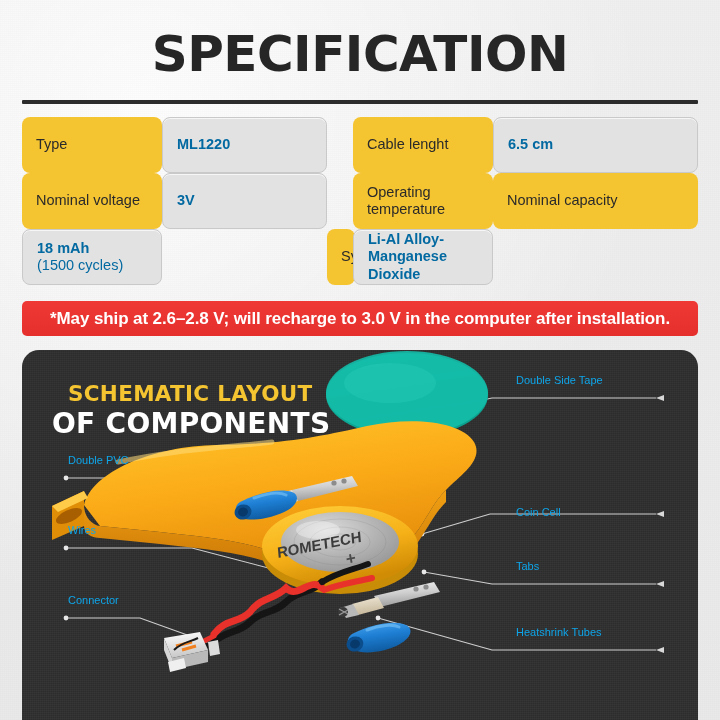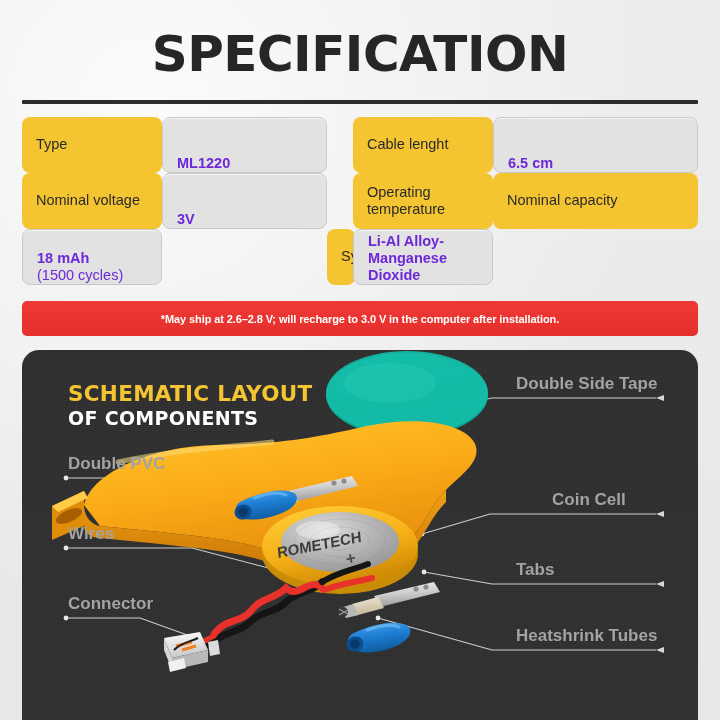--- a/index.html
+++ b/index.html
@@ -45,61 +45,60 @@
     display:flex;align-items:center;
     border-radius:8px;
     padding:0 14px;
     box-sizing:border-box;
     font-size:14.5px;line-height:1.18;
   }
   .lbl{
     background:#f5c431;color:#2a2a2a;font-weight:500;
   }
   .val{
-    background:#e2e2e2;color:#6d28d9;border:1px solid #c9c9c9;
+    background:#e2e2e2;color:#0369a1;border:1px solid #c9c9c9;
     font-weight:bold;
     box-shadow:inset 0 1px 0 rgba(255,255,255,.7);
-    align-items:flex-end;
   }
   .val .sub{font-weight:normal;}
   .spacer{background:transparent;}
 
   
   .banner{
     position:absolute;left:22px;top:301px;width:676px;height:35px;
     background:linear-gradient(180deg,#ef3935 0%,#e52f2c 100%);
     border-radius:5px;
     display:flex;align-items:center;justify-content:center;
-    color:#fff;font-weight:bold;font-size:11px;
+    color:#fff;font-weight:bold;font-size:17px;
     letter-spacing:-0.1px;
   }
 
   
   .panel{
     position:absolute;left:22px;top:350px;width:676px;height:427px;
     background:#2f2f2f;border-radius:17px;overflow:hidden;
   }
   .panel .noise{
     position:absolute;inset:0;opacity:.55;
     background-image:
       repeating-linear-gradient(0deg, rgba(255,255,255,.035) 0 1px, rgba(0,0,0,.05) 1px 2px),
       repeating-linear-gradient(90deg, rgba(255,255,255,.03) 0 1px, rgba(0,0,0,.04) 1px 2px);
   }
   .sch-h1{
     position:absolute;left:46px;top:31px;
     color:#f5c431;font-weight:bold;font-size:21.5px;letter-spacing:.3px;
     font-family:"DejaVu Sans",sans-serif;
   }
   .sch-h2{
-    position:absolute;left:46px;top:57px;
-    color:#ffffff;font-weight:bold;font-size:19px;letter-spacing:.3px;
+    position:absolute;left:30px;top:57px;
+    color:#ffffff;font-weight:bold;font-size:28px;letter-spacing:.3px;
     font-family:"DejaVu Sans",sans-serif;
   }
 
-  .callout{position:absolute;color:#a3a3a3;font-size:17px;font-weight:700;white-space:nowrap;}
+  .callout{position:absolute;color:#0ea5e9;font-size:11px;font-weight:400;white-space:nowrap;}
   .callout.r{text-align:left;}
 
   svg.art{position:absolute;inset:0;width:676px;height:338px;}
 </style>
 </head>
 <body>
 
 <div class="page">
   <div class="grain"></div>
 
@@ -312,17 +311,17 @@
         <path d="M146,312 L162,308 L164,318 L148,322 Z" fill="#efefef"></path>
         <path d="M186,292 L196,290 L198,304 L188,306 Z" fill="#dcdcdc"></path>
       </g>
     </svg>
 
     <div class="callout" style="left:46px;top:104px;">Double PVC</div>
     <div class="callout" style="left:46px;top:174px;">Wires</div>
     <div class="callout" style="left:46px;top:244px;">Connector</div>
 
     <div class="callout r" style="left:494px;top:24px;">Double Side Tape</div>
-    <div class="callout r" style="left:494px;top:140px;margin-left:36px;">Coin Cell</div>
+    <div class="callout r" style="left:494px;top:156px;">Coin Cell</div>
     <div class="callout r" style="left:494px;top:210px;">Tabs</div>
     <div class="callout r" style="left:494px;top:276px;">Heatshrink Tubes</div>
   </div>
 </div>
 
 </body></html>

